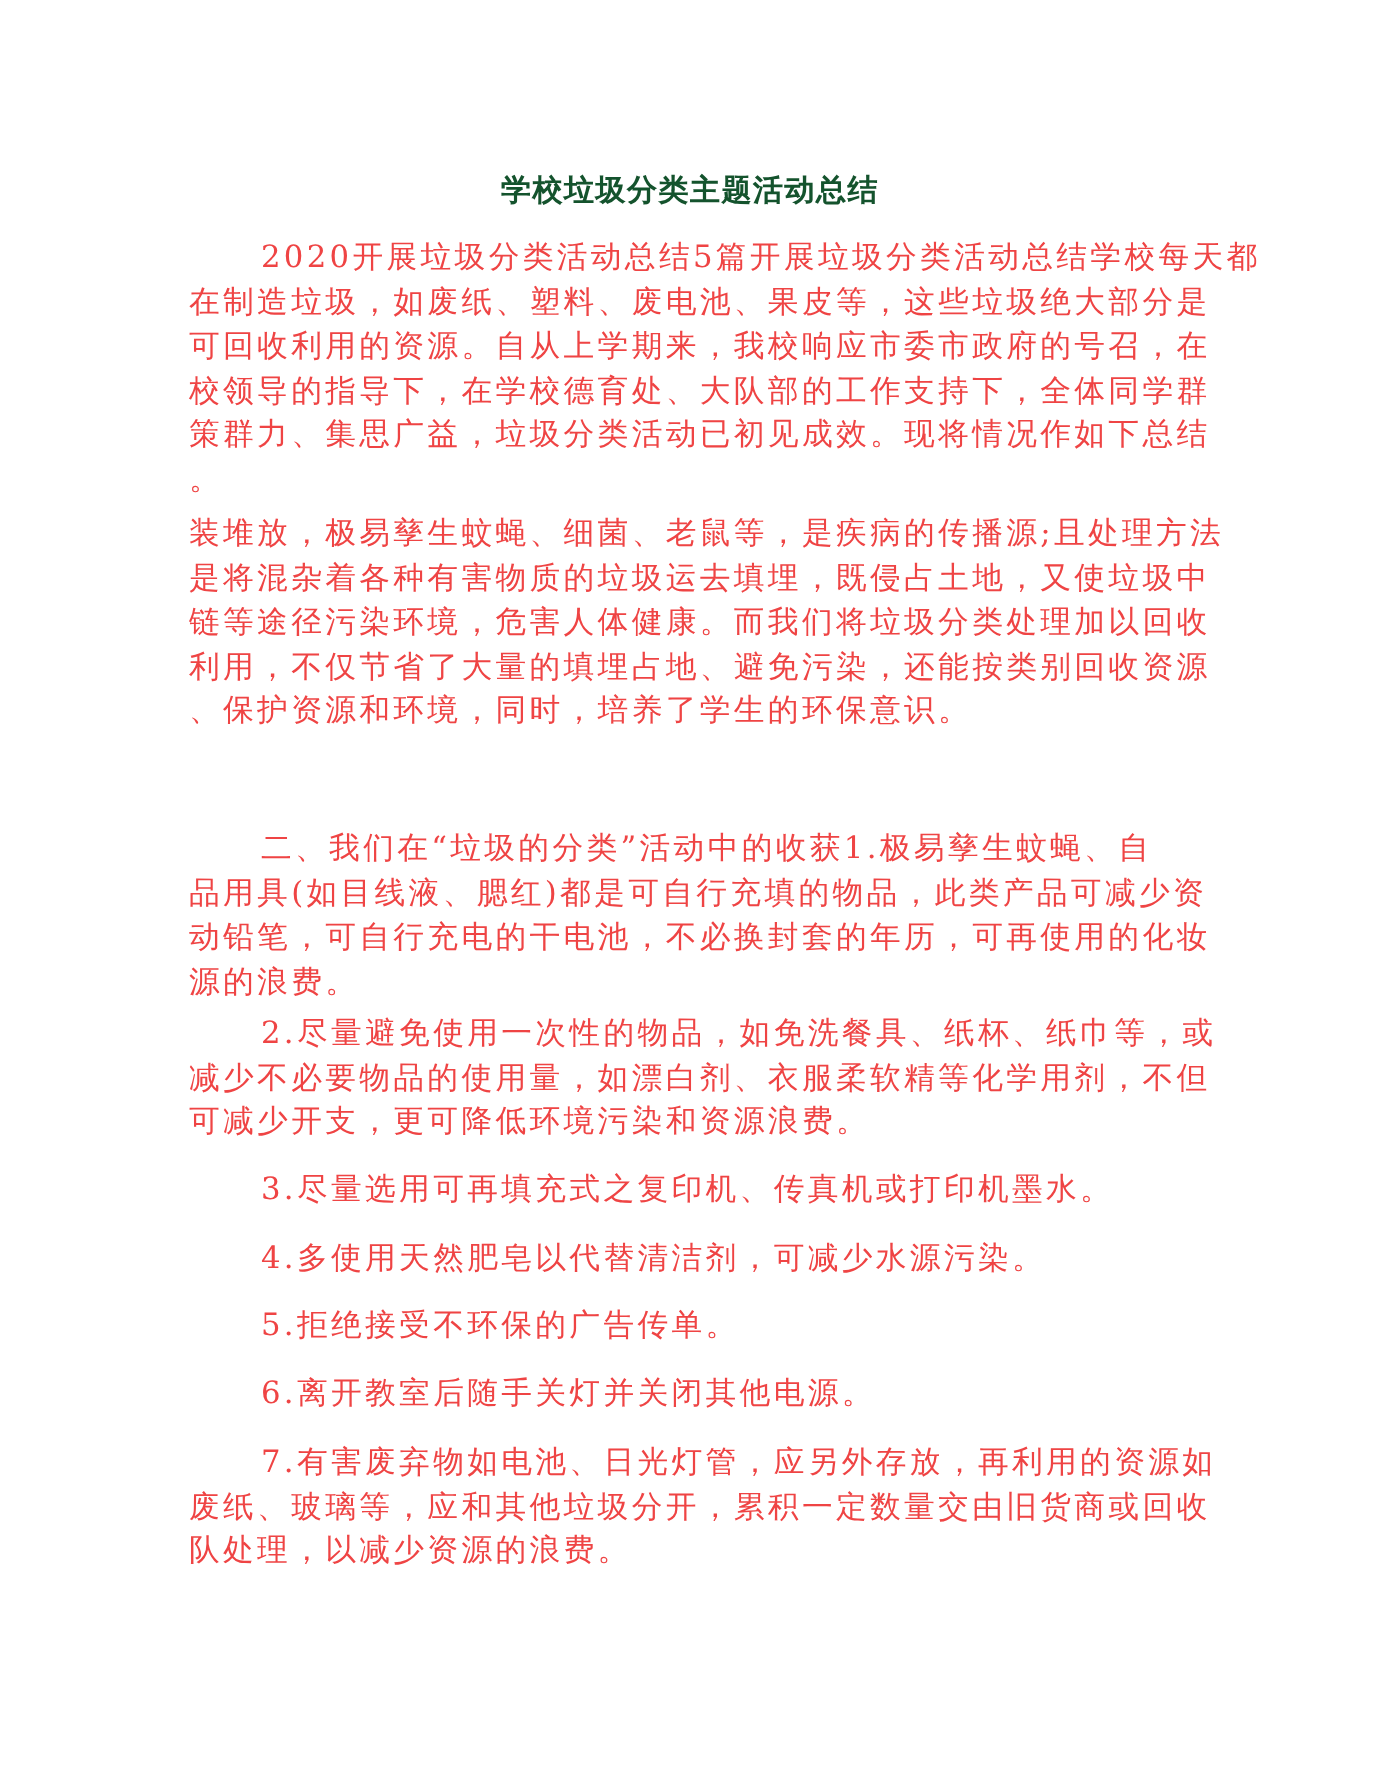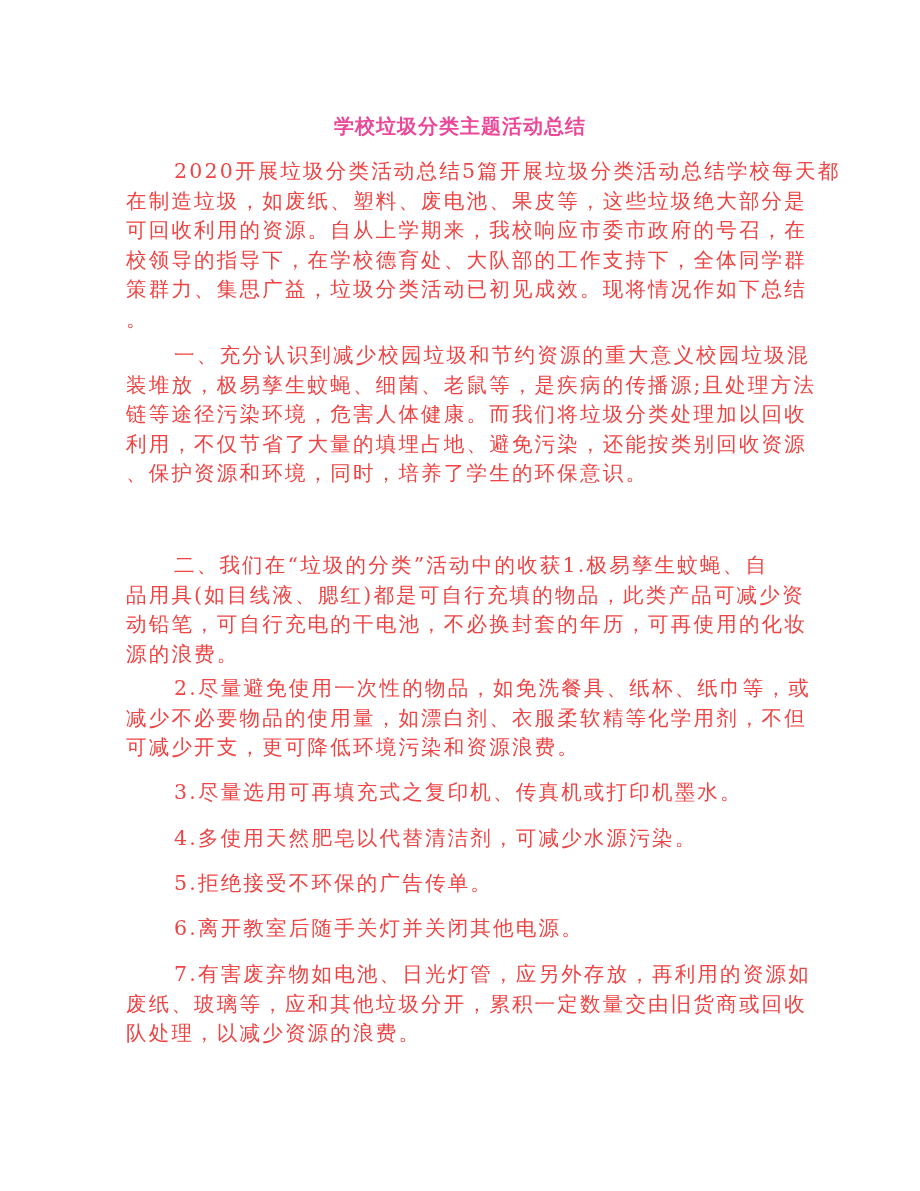--- a/index.html
+++ b/index.html
@@ -24,21 +24,21 @@
     }
     .title {
       position: absolute;
       left: 0;
       width: 920px;
       top: 112px;
       text-align: center;
       font-size: 20px;
       font-weight: bold;
       letter-spacing: 1px;
-      color: #ec4899;
+      color: #14532d;
       line-height: 28px;
     }
     .para {
       position: absolute;
       left: 126px;
       width: 670px;
       font-size: 20.5px;
       line-height: 29.5px;
       color: #ef4444;
       letter-spacing: 2.2px;
@@ -61,22 +61,22 @@
   <div class="para" style="top:157px;">
     <span class="line indent">2020开展垃圾分类活动总结5篇开展垃圾分类活动总结学校每天都</span>
     <span class="line">在制造垃圾，如废纸、塑料、废电池、果皮等，这些垃圾绝大部分是</span>
     <span class="line">可回收利用的资源。自从上学期来，我校响应市委市政府的号召，在</span>
     <span class="line">校领导的指导下，在学校德育处、大队部的工作支持下，全体同学群</span>
     <span class="line">策群力、集思广益，垃圾分类活动已初见成效。现将情况作如下总结</span>
     <span class="line">。</span>
   </div>
 
   <div class="para" style="top:341px;">
-    <span class="line indent">一、充分认识到减少校园垃圾和节约资源的重大意义校园垃圾混</span>
     <span class="line">装堆放，极易孳生蚊蝇、细菌、老鼠等，是疾病的传播源;且处理方法</span>
+    <span class="line">是将混杂着各种有害物质的垃圾运去填埋，既侵占土地，又使垃圾中</span>
     <span class="line">链等途径污染环境，危害人体健康。而我们将垃圾分类处理加以回收</span>
     <span class="line">利用，不仅节省了大量的填埋占地、避免污染，还能按类别回收资源</span>
     <span class="line">、保护资源和环境，同时，培养了学生的环保意识。</span>
   </div>
 
   <div class="para" style="top:551px;">
     <span class="line indent">二、我们在“垃圾的分类”活动中的收获1.极易孳生蚊蝇、自</span>
     <span class="line">品用具(如目线液、腮红)都是可自行充填的物品，此类产品可减少资</span>
     <span class="line">动铅笔，可自行充电的干电池，不必换封套的年历，可再使用的化妆</span>
     <span class="line">源的浪费。</span>

